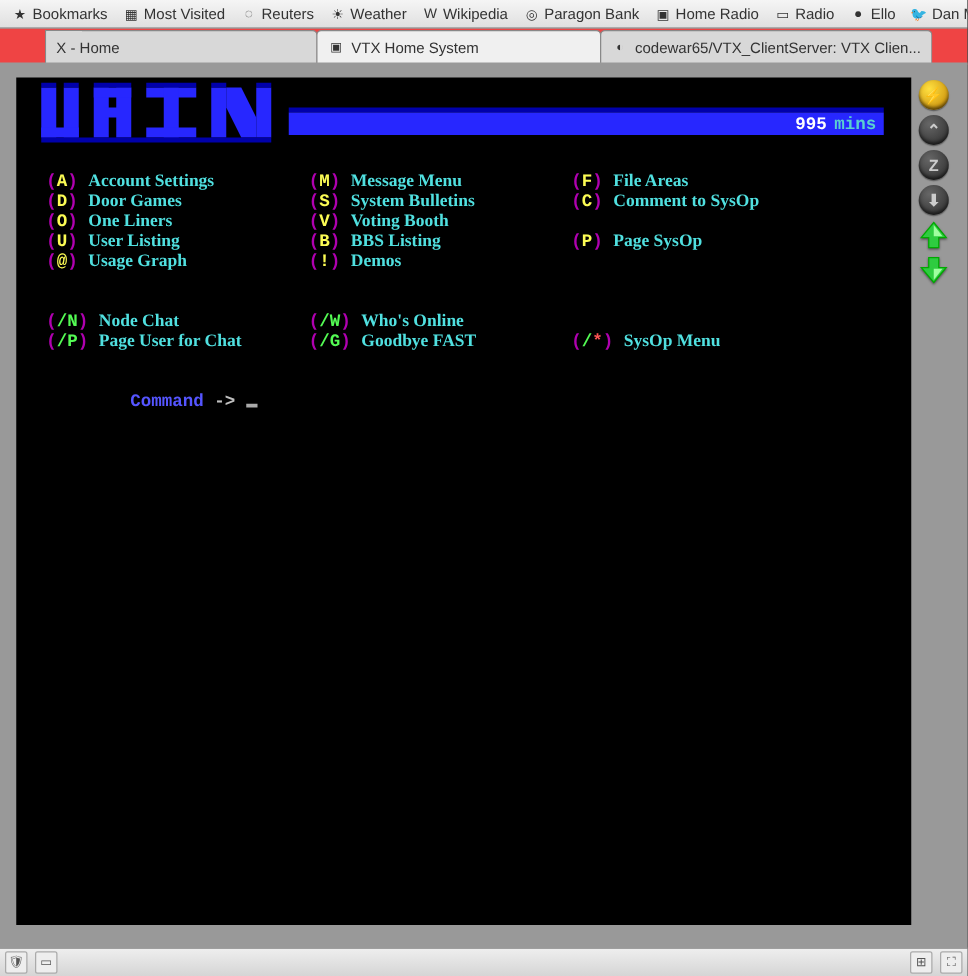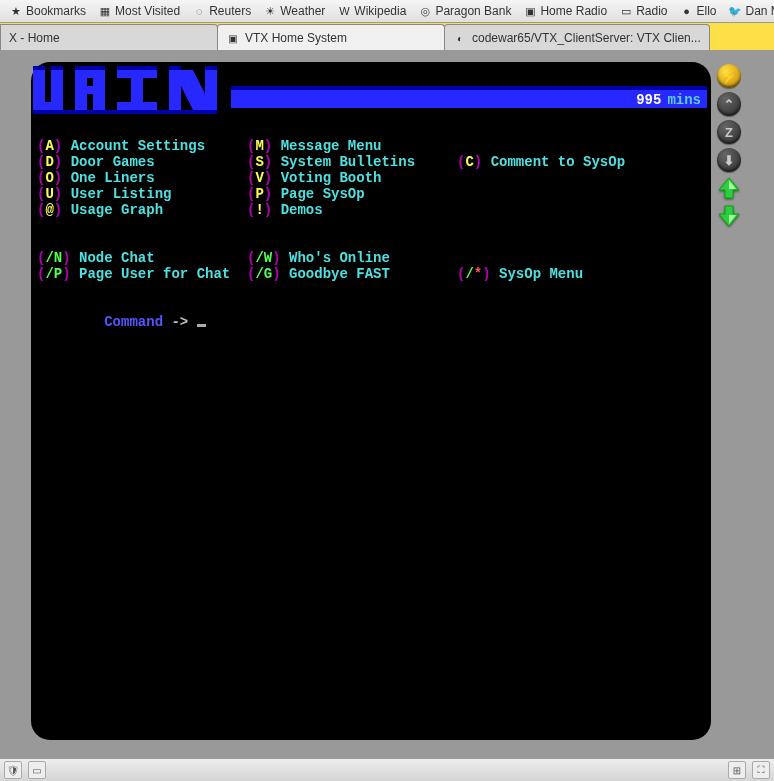--- a/index.html
+++ b/index.html
@@ -1,50 +1,50 @@
 <!DOCTYPE html>
 <html><head>
 <meta charset="utf-8">
 <style>
   html,body{margin:0;padding:0;height:100%;font-family:sans-serif;}
   body{background:#999;overflow:hidden;}
   
   .bookmark-bar{height:22px;background:linear-gradient(#f5f5f5,#e0e0e0);border-bottom:1px solid #999;display:flex;align-items:center;padding:0 4px;font-size:12px;color:#333;gap:2px;}
   .bm{display:flex;align-items:center;gap:3px;padding:1px 5px;border-radius:3px;cursor:pointer;white-space:nowrap;}
   .bm-icon{width:14px;height:14px;display:inline-flex;align-items:center;justify-content:center;font-size:11px;}
-  .tab-bar{height:28px;background:#fde047;display:flex;align-items:flex-end;border-bottom:1px solid #666;}
+  .tab-bar{height:28px;background:#ef4444;display:flex;align-items:flex-end;border-bottom:1px solid #666;padding-left:36px;}
   .tab{height:26px;min-width:210px;max-width:250px;background:#d8d8d8;border:1px solid #888;border-bottom:none;border-radius:4px 4px 0 0;margin-right:-1px;display:flex;align-items:center;gap:5px;padding:0 8px;font-size:12px;color:#333;cursor:pointer;overflow:hidden;white-space:nowrap;}
   .tab.active{background:#f0f0f0;}
   .tab.partial{border-radius:0 4px 0 0;min-width:200px;}
   .tab-icon{width:14px;height:14px;flex:0 0 14px;display:inline-flex;align-items:center;justify-content:center;font-size:10px;}
   .tab-label{overflow:hidden;text-overflow:ellipsis;}
   
   .viewport{position:absolute;top:50px;bottom:22px;left:0;right:0;background:#999;display:flex;justify-content:center;padding-top:12px;}
   .term-wrap{position:relative;display:flex;align-items:flex-start;}
-  .terminal{width:680px;height:670px;background:#000;font-family:"Courier New",monospace;font-size:14px;line-height:16px;color:#aaa;padding:4px 0;position:relative;font-weight:bold;border-radius:19px;}
+  .terminal{width:680px;height:670px;background:#000;font-family:"Courier New",monospace;font-size:14px;line-height:16px;color:#aaa;padding:4px 18px;position:relative;font-weight:bold;}
   
   .ansi-header{height:52px;display:flex;align-items:stretch;}
   .logo{flex:0 0 200px;position:relative;}
   .logo svg{display:block;}
   .hdr-bar{flex:1;position:relative;}
   .hdr-bar-fill{position:absolute;left:0;right:4px;top:24px;height:18px;background:#2727ff;}
   .hdr-bar-top{position:absolute;left:0;right:4px;top:20px;height:4px;background:#0000aa;}
   .time{position:absolute;right:10px;top:26px;font-family:"Courier New",monospace;font-size:14px;font-weight:bold;}
   .time .num{color:#fff;}
   .time .unit{color:#5ad0d0;margin-left:6px;}
   
   .menu{margin-top:20px;padding:0 6px;}
   .menu-row{display:flex;}
   .menu-col{flex:0 0 210px;}
   .menu-item{white-space:pre;}
   .p  {color:#b000b0;}          
   .kY {color:#fcfc54;}          
   .kG {color:#54fc54;}          
   .kR {color:#fc5454;}          
-  .lbl{color:#50e0e0;}          
+  .lbl{color:#50e0e0;font-family:Liberation Serif, serif;}          
   .spacer{height:16px;}
   .prompt{margin-top:16px;padding:0 6px;white-space:pre;}
   .prompt .cmd{color:#5555ff;}
   .prompt .arr{color:#c0c0c0;}
   .cursor{display:inline-block;width:9px;height:3px;background:#aaa;vertical-align:-1px;animation:blink 1s step-end infinite;}
   @keyframes blink{50%{opacity:0;}}
   
   .side-ctrl{width:26px;margin-left:6px;display:flex;flex-direction:column;gap:4px;padding-top:2px;}
   .side-btn{width:24px;height:24px;border-radius:12px;background:radial-gradient(circle at 35% 30%,#666,#2a2a2a);display:flex;align-items:center;justify-content:center;color:#ccc;font-size:13px;font-weight:bold;cursor:pointer;box-shadow:inset 0 -2px 3px rgba(0,0,0,.6),0 1px 1px rgba(0,0,0,.4);}
   .side-btn.bolt{background:radial-gradient(circle at 35% 30%,#ffe040,#c08000);color:#5a3;}
@@ -156,32 +156,34 @@
           <div class="time">
             <span class="num">995</span><span class="unit">mins</span>
           </div>
         </div>
       </div>
 
       <div class="menu" id="menu">
           <div class="menu-row">
             <div class="menu-col"><span class="menu-item"><span class="p">(</span><span class="kY">A</span><span class="p">)</span> <span class="lbl">Account Settings</span></span></div>
             <div class="menu-col"><span class="menu-item"><span class="p">(</span><span class="kY">M</span><span class="p">)</span> <span class="lbl">Message Menu</span></span></div>
+            <div class="menu-col"><span class="menu-item"><span class="p">(</span><span class="kY">F</span><span class="p">)</span> <span class="lbl">File Areas</span></span></div>
           </div>
           <div class="menu-row">
             <div class="menu-col"><span class="menu-item"><span class="p">(</span><span class="kY">D</span><span class="p">)</span> <span class="lbl">Door Games</span></span></div>
             <div class="menu-col"><span class="menu-item"><span class="p">(</span><span class="kY">S</span><span class="p">)</span> <span class="lbl">System Bulletins</span></span></div>
             <div class="menu-col"><span class="menu-item"><span class="p">(</span><span class="kY">C</span><span class="p">)</span> <span class="lbl">Comment to SysOp</span></span></div>
           </div>
           <div class="menu-row">
             <div class="menu-col"><span class="menu-item"><span class="p">(</span><span class="kY">O</span><span class="p">)</span> <span class="lbl">One Liners</span></span></div>
             <div class="menu-col"><span class="menu-item"><span class="p">(</span><span class="kY">V</span><span class="p">)</span> <span class="lbl">Voting Booth</span></span></div>
           </div>
           <div class="menu-row">
             <div class="menu-col"><span class="menu-item"><span class="p">(</span><span class="kY">U</span><span class="p">)</span> <span class="lbl">User Listing</span></span></div>
+            <div class="menu-col"><span class="menu-item"><span class="p">(</span><span class="kY">B</span><span class="p">)</span> <span class="lbl">BBS Listing</span></span></div>
             <div class="menu-col"><span class="menu-item"><span class="p">(</span><span class="kY">P</span><span class="p">)</span> <span class="lbl">Page SysOp</span></span></div>
           </div>
           <div class="menu-row">
             <div class="menu-col"><span class="menu-item"><span class="p">(</span><span class="kY">@</span><span class="p">)</span> <span class="lbl">Usage Graph</span></span></div>
             <div class="menu-col"><span class="menu-item"><span class="p">(</span><span class="kY">!</span><span class="p">)</span> <span class="lbl">Demos</span></span></div>
           </div>
           <div class="spacer"></div>
           <div class="spacer"></div>
           <div class="menu-row">
             <div class="menu-col"><span class="menu-item"><span class="p">(</span><span class="kG">/</span><span class="kG">N</span><span class="p">)</span> <span class="lbl">Node Chat</span></span></div>

